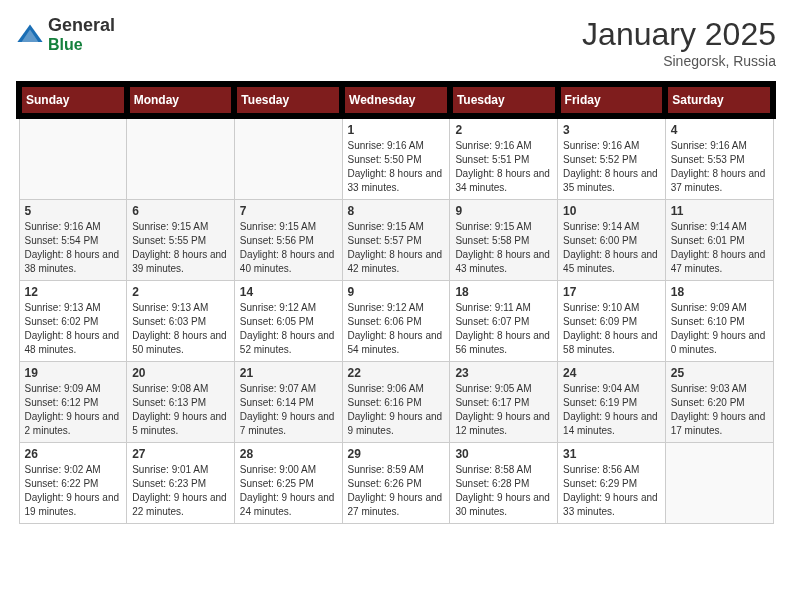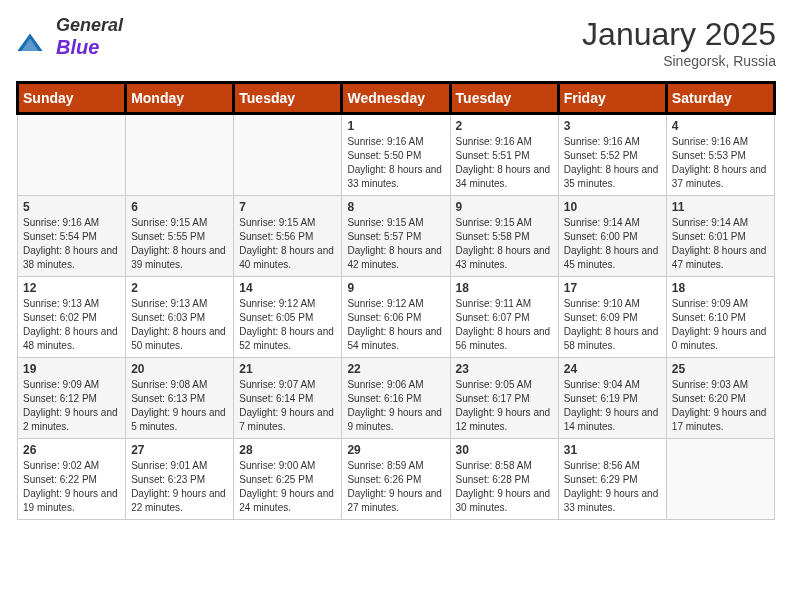--- a/index.html
+++ b/index.html
@@ -11,38 +11,37 @@
       padding: 16px;
     }
     .header {
       display: flex;
       justify-content: space-between;
       align-items: flex-start;
       margin-bottom: 12px;
     }
     .logo {
       display: flex;
-      align-items: flex-end;
-      gap: 12px;
-      font-style: italic;
+      align-items: center;
+      gap: 4px;
     }
     .logo-text {
       display: flex;
       flex-direction: column;
       line-height: 1.1;
     }
     .logo-general {
       font-size: 18px;
       font-weight: bold;
       color: #333;
     }
     .logo-blue {
-      font-size: 20px;
+      font-size: 16px;
       font-weight: bold;
-      color: #6d28d9;
+      color: #15803d;
     }
     .logo-icon {
       width: 28px;
       height: 28px;
     }
     .title-area {
       text-align: right;
     }
     .month-title {
       font-size: 32px;
@@ -52,27 +51,27 @@
     .location {
       font-size: 14px;
       color: #555;
     }
     .calendar {
       width: 100%;
       border-collapse: collapse;
       border: 1px solid #ccc;
     }
     .calendar th {
-      background: #c2410c;
+      background: #7f1d1d;
       color: #fff;
-      font-size: 14px;
+      font-size: 12px;
       font-weight: bold;
       padding: 6px 4px;
       text-align: left;
-      border: 3px solid #000000;
+      border: 6px solid #000000;
     }
     .calendar td {
       border: 1px solid #ccc;
       vertical-align: top;
       padding: 4px 5px;
       width: 108px;
       min-height: 80px;
       font-size: 10px;
       color: #333;
       background: #fff;

